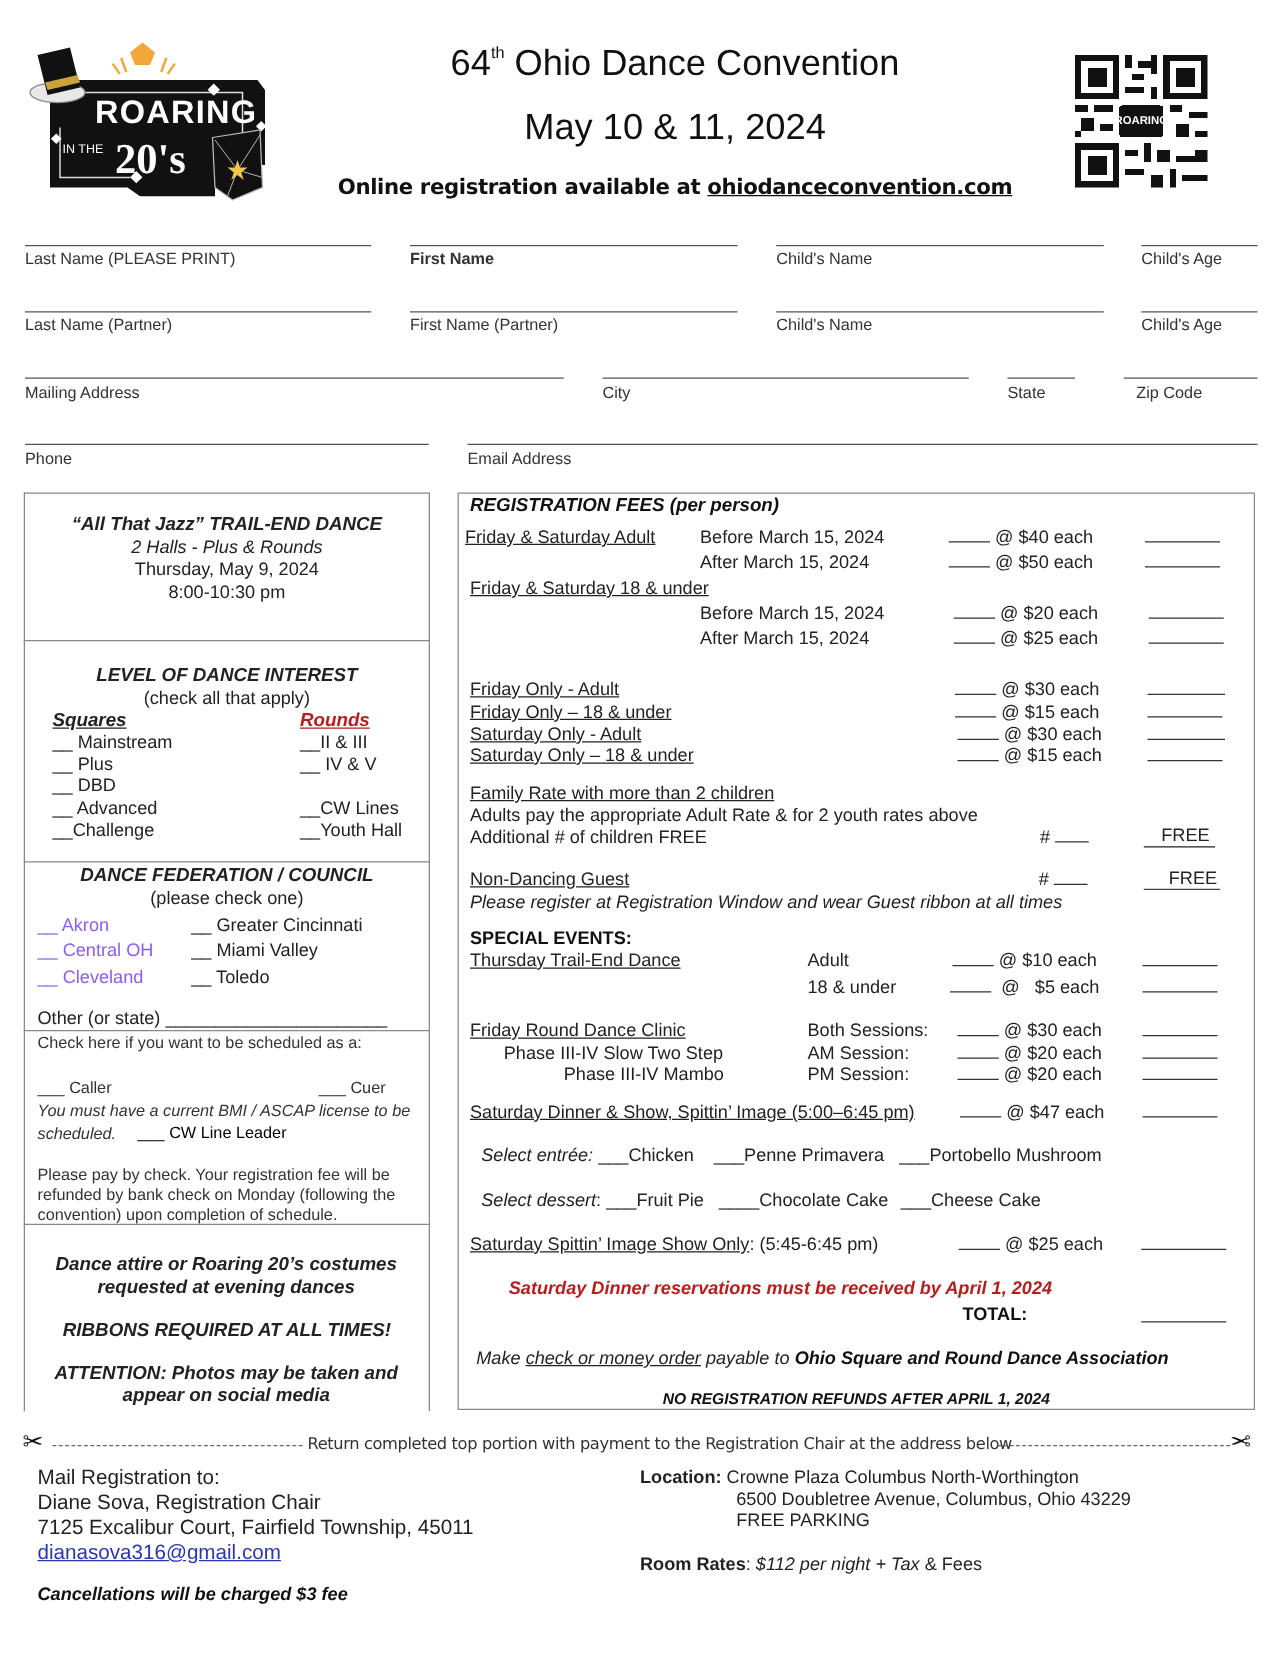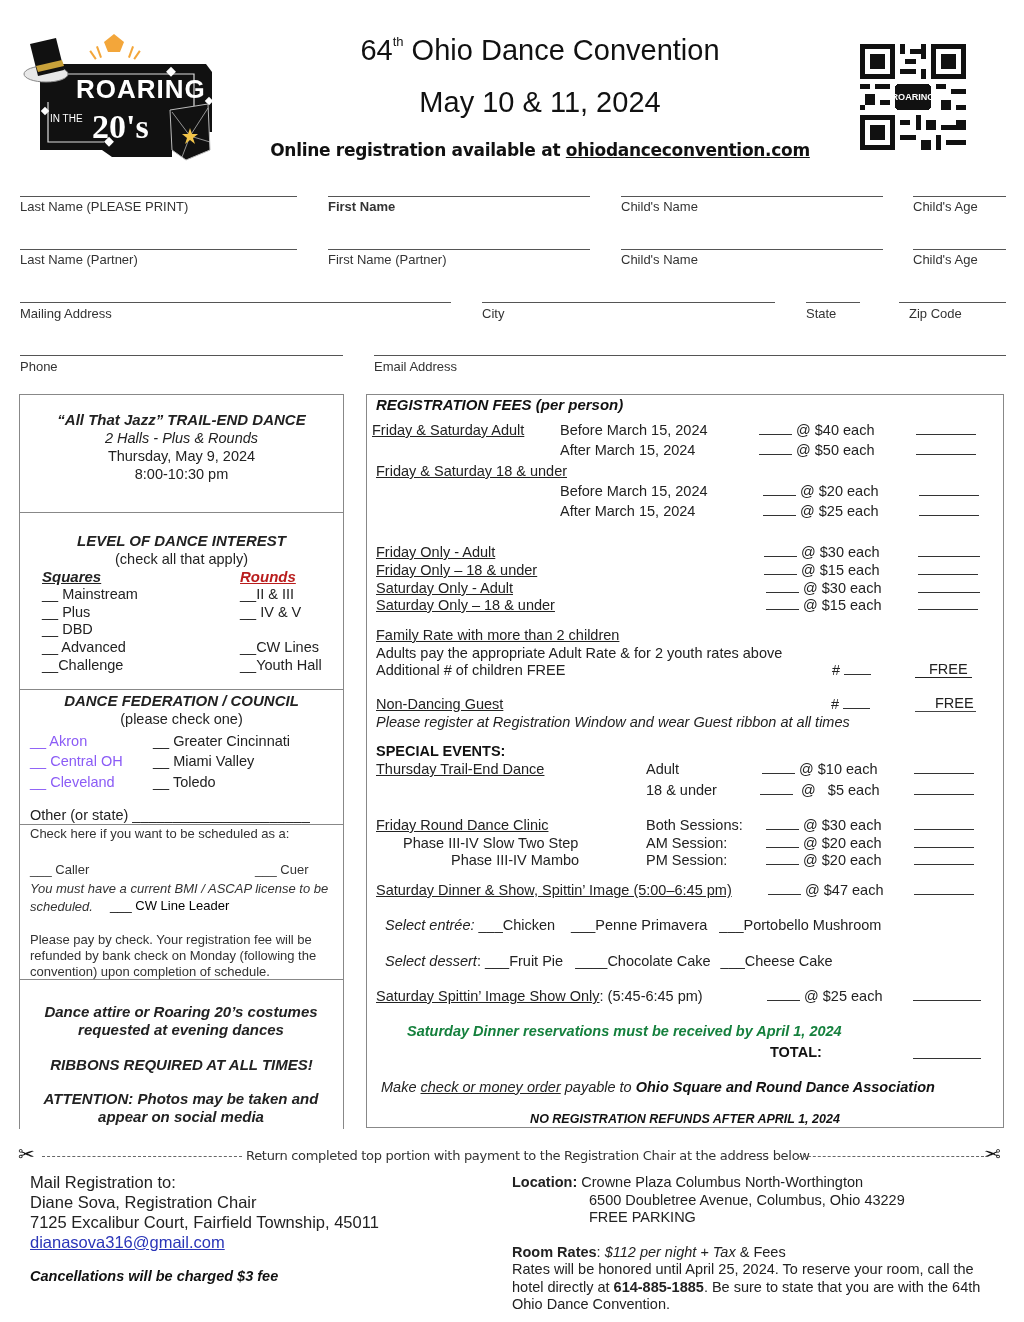--- a/index.html
+++ b/index.html
@@ -297,21 +297,21 @@
 <div class="row" style="left:914px;top:882px;"><span class="blank" style="width:60px;"></span></div>
 
 <div class="row" style="left:385px;top:917px;"><span class="i">Select entrée:</span> <span>___Chicken</span><span style="display:inline-block;width:16px;"></span><span>___Penne Primavera</span><span style="display:inline-block;width:12px;"></span><span>___Portobello Mushroom</span></div>
 
 <div class="row" style="left:385px;top:953px;"><span class="i">Select dessert</span>: <span>___Fruit Pie</span><span style="display:inline-block;width:12px;"></span><span>____Chocolate Cake</span><span style="display:inline-block;width:10px;"></span><span>___Cheese Cake</span></div>
 
 <div class="row" style="left:376px;top:988px;"><span class="u">Saturday Spittin’ Image Show Only</span><span>:  (5:45-6:45 pm)</span></div>
 <div class="row" style="left:767px;top:988px;"><span class="blank" style="width:33px;"></span> <span>@ $25 each</span></div>
 <div class="row" style="left:913px;top:988px;"><span class="blank" style="width:68px;"></span></div>
 
-<div class="row b i" style="left:407px;top:1023px;color:#15803d;">Saturday Dinner reservations must be received by April 1, 2024</div>
+<div class="row b i" style="left:407px;top:1023px;color:#b91c1c;">Saturday Dinner reservations must be received by April 1, 2024</div>
 <div class="row b" style="left:770px;top:1044px;color:#111;">TOTAL:</div>
 <div class="row" style="left:913px;top:1046px;"><span class="blank" style="width:68px;border-bottom-width:1.8px;"></span></div>
 
 <div class="row i" style="left:381px;top:1079px;"><span>Make </span><span class="u">check or money order</span><span> payable to </span><span class="b" style="color:#111;">Ohio Square and Round Dance Association</span></div>
 <div class="row b i" style="left:366px;top:1112px;width:638px;text-align:center;font-size:12.5px;color:#111;">NO REGISTRATION REFUNDS AFTER APRIL 1, 2024</div>
 
 <div class="abs cutline">
   <span class="abs" style="left:0;top:-2px;font-size:20px;line-height:20px;color:#111;">✂</span>
   <div class="dash" style="left:24px;width:200px;"></div>
   <span class="cuttext">Return completed top portion with payment to the Registration Chair at the address below</span>
@@ -325,14 +325,13 @@
   <div>7125 Excalibur Court, Fairfield Township, 45011</div>
   <div><a class="email">dianasova316@gmail.com</a></div>
   <div style="margin-top:14px;font-size:14.5px;font-weight:bold;font-style:italic;color:#111;">Cancellations will be charged $3 fee</div>
 </div>
 
 <div class="abs footer-r">
   <div><span class="b">Location:</span><span> Crowne Plaza Columbus North-Worthington</span></div>
   <div style="padding-left:77px;">6500 Doubletree Avenue, Columbus, Ohio  43229</div>
   <div style="padding-left:77px;">FREE PARKING</div>
   <div style="margin-top:17px;"><span class="b">Room Rates</span>:  <span class="i">$112 per night + Tax</span><span> &amp; Fees</span></div>
-  <div style="width:490px;"><span>Rates will be honored until April 25, 2024.  To reserve your room, call the hotel directly at </span><span class="b">614-885-1885</span><span>.  Be sure to state that you are with the 64th Ohio Dance Convention.</span></div>
 </div>
 
 </body></html>

